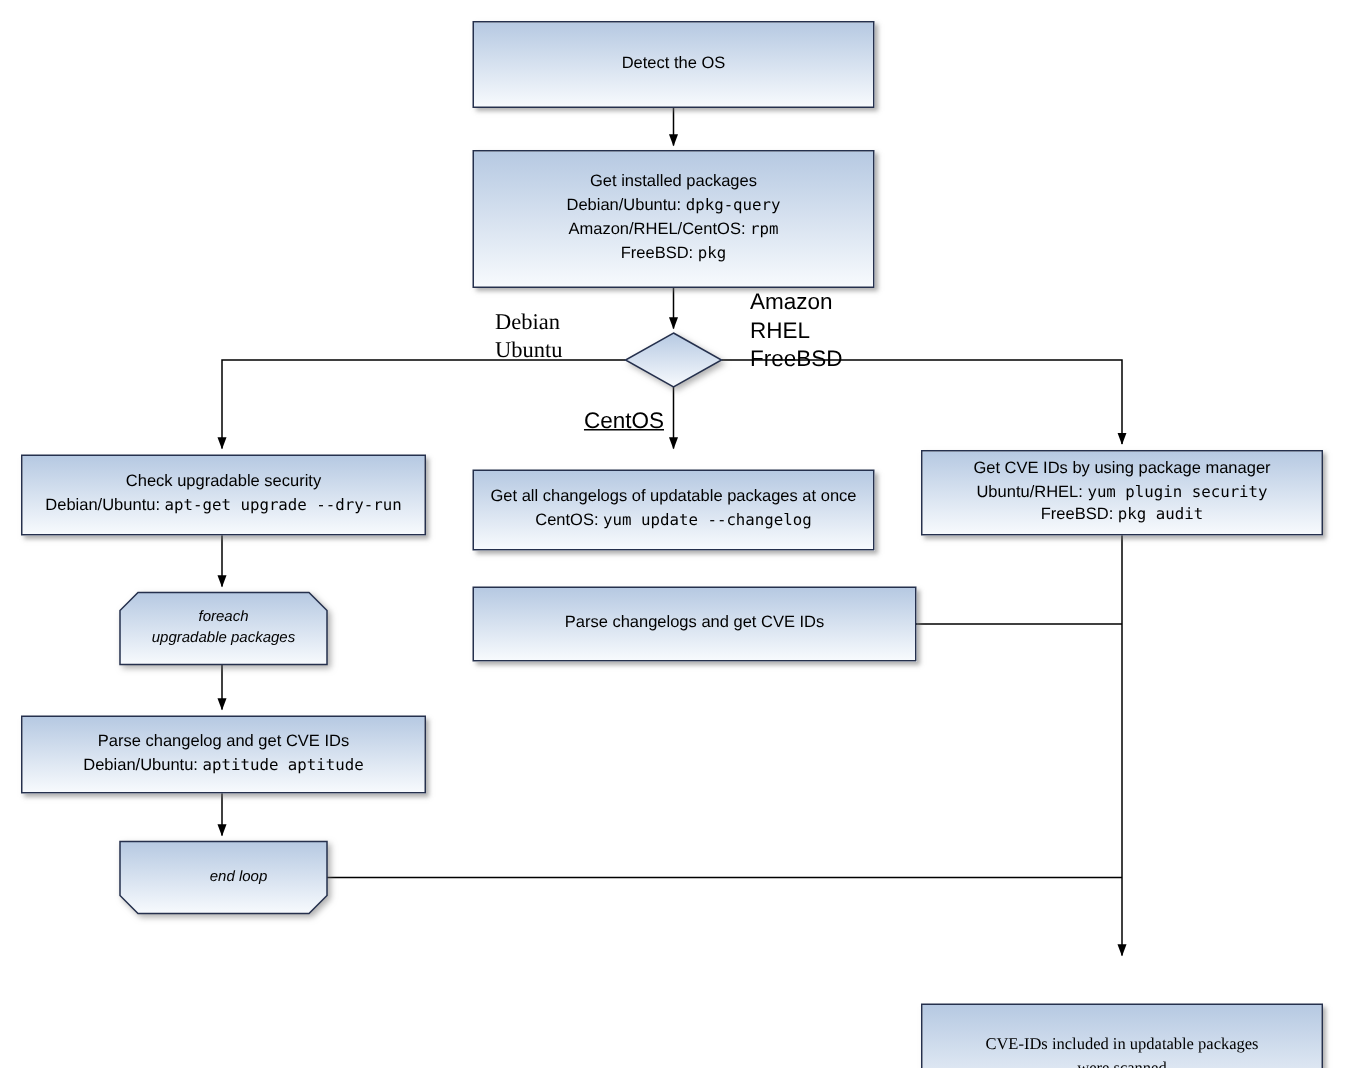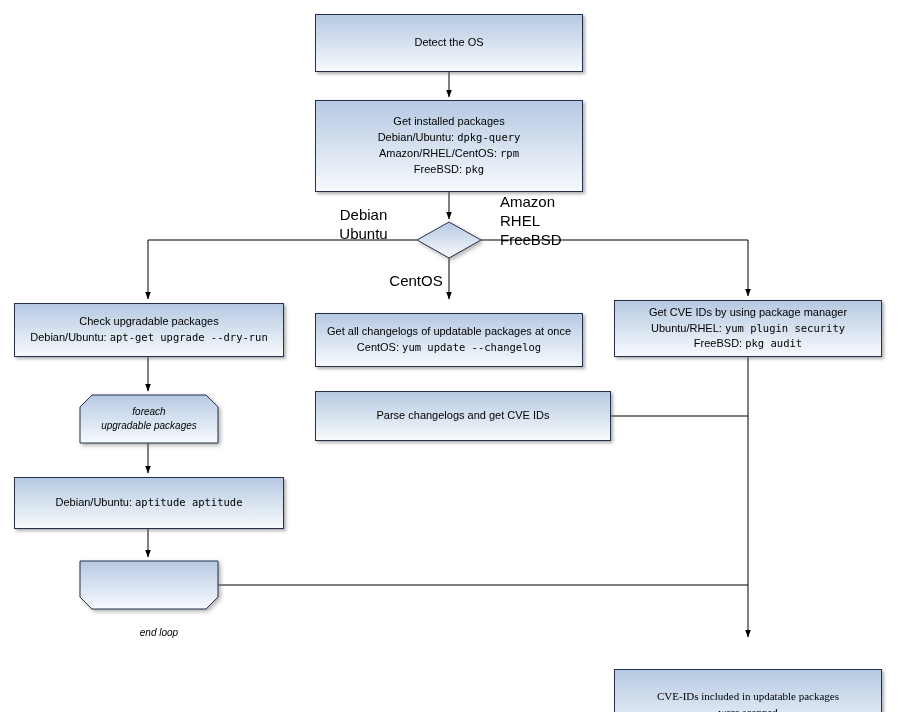--- a/index.html
+++ b/index.html
@@ -75,34 +75,35 @@
   </div>
 
   <div class="node" style="left:315px; top:100px; width:268px; height:92px;">
     <div class="nline">Get installed packages</div>
     <div class="nline"><span>Debian/Ubuntu: </span><span class="mono">dpkg-query</span></div>
     <div class="nline"><span>Amazon/RHEL/CentOS: </span><span class="mono">rpm</span></div>
     <div class="nline"><span>FreeBSD: </span><span class="mono">pkg</span></div>
   </div>
 
   <div class="node" style="left:14px; top:303px; width:270px; height:54px;">
-    <div class="nline">Check upgradable packages</div>
+    <div class="nline">Check upgradable security</div>
     <div class="nline"><span>Debian/Ubuntu: </span><span class="mono">apt-get upgrade --dry-run</span></div>
   </div>
 
   <div class="shape-label" style="left:80px; top:395px; width:138px; height:48px;">
     <div class="nline">foreach
 upgradable packages</div>
   </div>
 
   <div class="node" style="left:14px; top:477px; width:270px; height:52px;">
+    <div class="nline">Parse changelog and get CVE IDs</div>
     <div class="nline"><span>Debian/Ubuntu: </span><span class="mono">aptitude aptitude</span></div>
   </div>
 
-  <div class="shape-label" style="left:80px; top:561px; width:158px; height:48px;margin-top:48px;">
+  <div class="shape-label" style="left:80px; top:561px; width:158px; height:48px;">
     <div class="nline">end loop</div>
   </div>
 
   <div class="node" style="left:315px; top:303px; width:268px; height:54px;margin-top:10px;">
     <div class="nline">Get all changelogs of updatable packages at once</div>
     <div class="nline"><span>CentOS: </span><span class="mono">yum update --changelog</span></div>
   </div>
 
   <div class="node" style="left:315px; top:391px; width:296px; height:50px;">
     <div class="nline">Parse changelogs and get CVE IDs</div>
@@ -112,22 +113,22 @@
     <div class="nline">Get CVE IDs by using package manager</div>
     <div class="nline"><span>Ubuntu/RHEL: </span><span class="mono">yum plugin security</span></div>
     <div class="nline"><span>FreeBSD: </span><span class="mono">pkg audit</span></div>
   </div>
 
   <div class="node" style="left:614px; top:669px; width:268px; height:72px;font-family:Liberation Serif, serif;">
     <div class="nline">CVE-IDs included in updatable packages
 were scanned</div>
   </div>
 
-  <div class="edge-label" style="left:330px; top:206px; width:67px; text-align:center;">Debian
+  <div class="edge-label" style="left:330px; top:206px; width:67px; text-align:left;font-family:Liberation Serif, serif;">Debian
 Ubuntu</div>
 
   <div class="edge-label" style="left:500px; top:193px; width:80px; text-align:left;">Amazon
 RHEL
 FreeBSD</div>
 
-  <div class="edge-label" style="left:388px; top:272px; width:56px; text-align:center;">CentOS</div>
+  <div class="edge-label" style="left:388px; top:272px; width:56px; text-align:center;text-decoration:underline;">CentOS</div>
 
 </div>
 
 </body></html>

